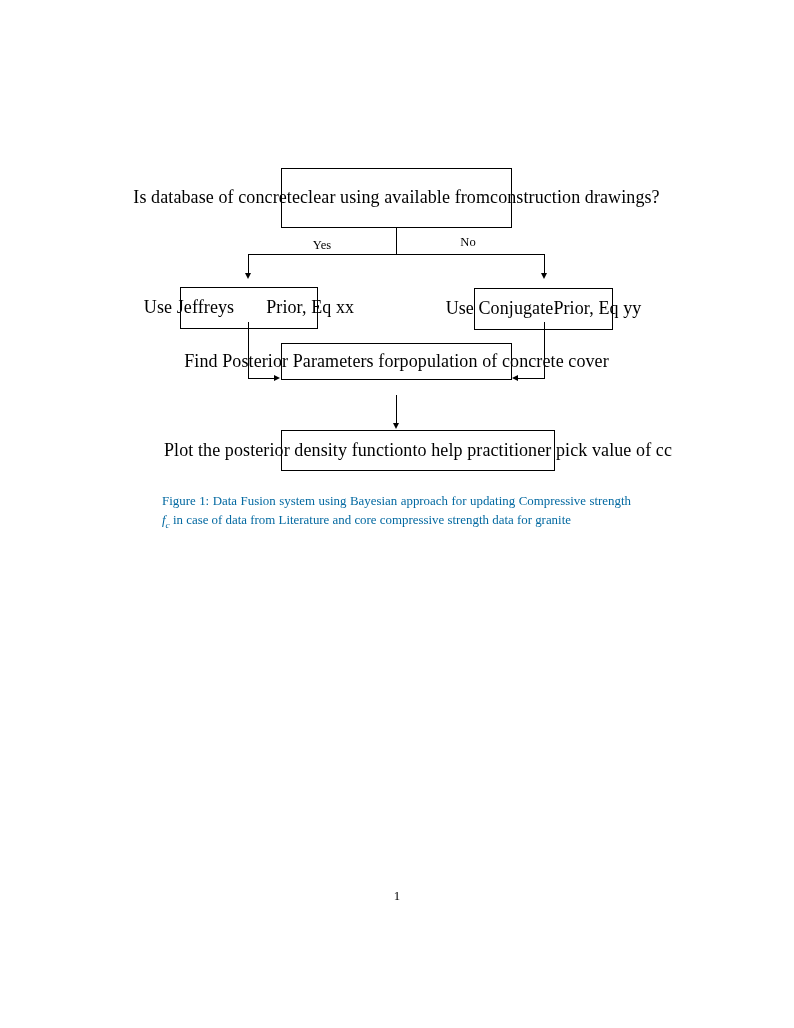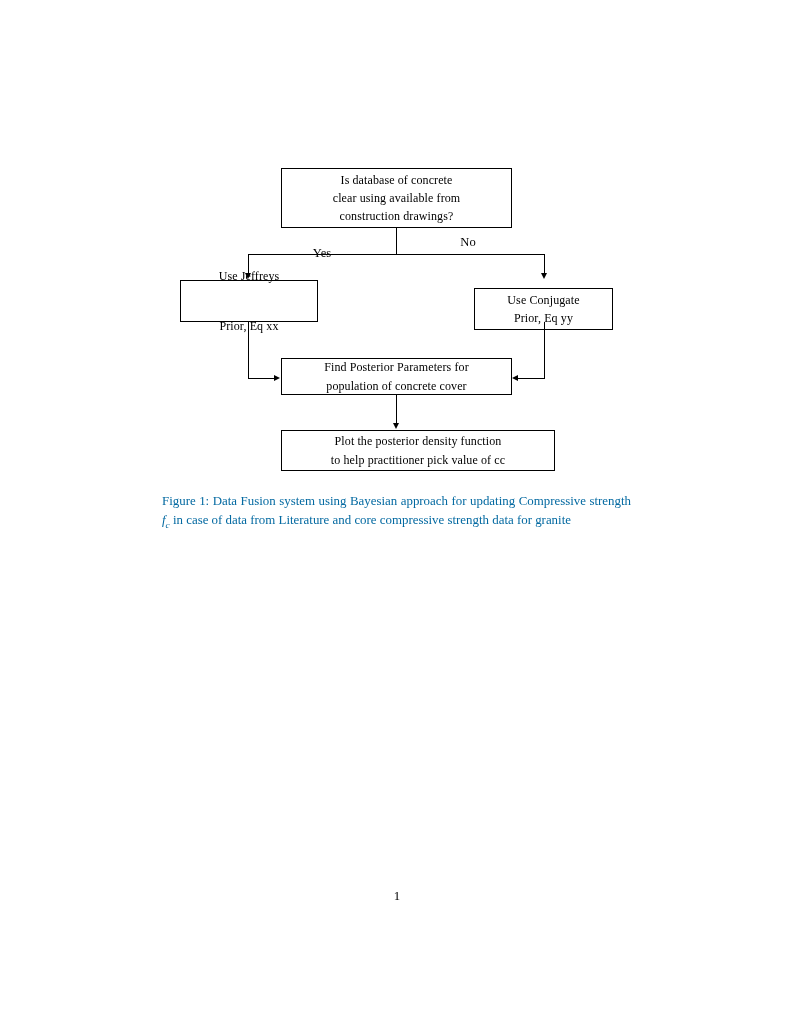--- a/index.html
+++ b/index.html
@@ -25,60 +25,60 @@
     width: 794px;
     height: 490px;
   }
 
   .node {
     position: absolute;
     box-sizing: border-box;
     border: 1px solid #000000;
     background: #ffffff;
     display: flex;
-    flex-direction: column;
+    flex-direction: row;
     align-items: center;
     justify-content: center;
-    font-size: 12px;
+    font-size: 18px;
     line-height: 1.52;
     text-align: center;
     letter-spacing: 0.1px;
     white-space: nowrap;
   }
   .node .ln { display: block; }
 
   
   #node-question {
     left: 281px;
     top: 168px;
     width: 231px;
     height: 60px;
   }
 
   
   #node-jeffreys {
     left: 180px;
-    top: 280px;
+    top: 287px;
     width: 138px;
     height: 42px;
     gap: 32px;
   }
 
   
   #node-conjugate {
     left: 474px;
     top: 288px;
     width: 139px;
     height: 42px;
   }
 
   
   #node-posterior {
     left: 281px;
-    top: 358px;
+    top: 343px;
     width: 231px;
     height: 37px;
   }
 
   
   #node-plot {
     left: 281px;
     top: 430px;
     width: 274px;
     height: 41px;
@@ -119,21 +119,21 @@
   }
 
   
   .branch-label {
     position: absolute;
     font-size: 12.6px;
     line-height: 1;
     white-space: nowrap;
     text-align: center;
   }
-  #label-yes { left: 303px; top: 247px; width: 38px; }
+  #label-yes { left: 303px; top: 239px; width: 38px; }
   #label-no  { left: 452px; top: 236px; width: 32px; }
 
   
   #caption {
     position: absolute;
     left: 162px;
     top: 492px;
     width: 469px;
     font-size: 12.9px;
     line-height: 1.51;

